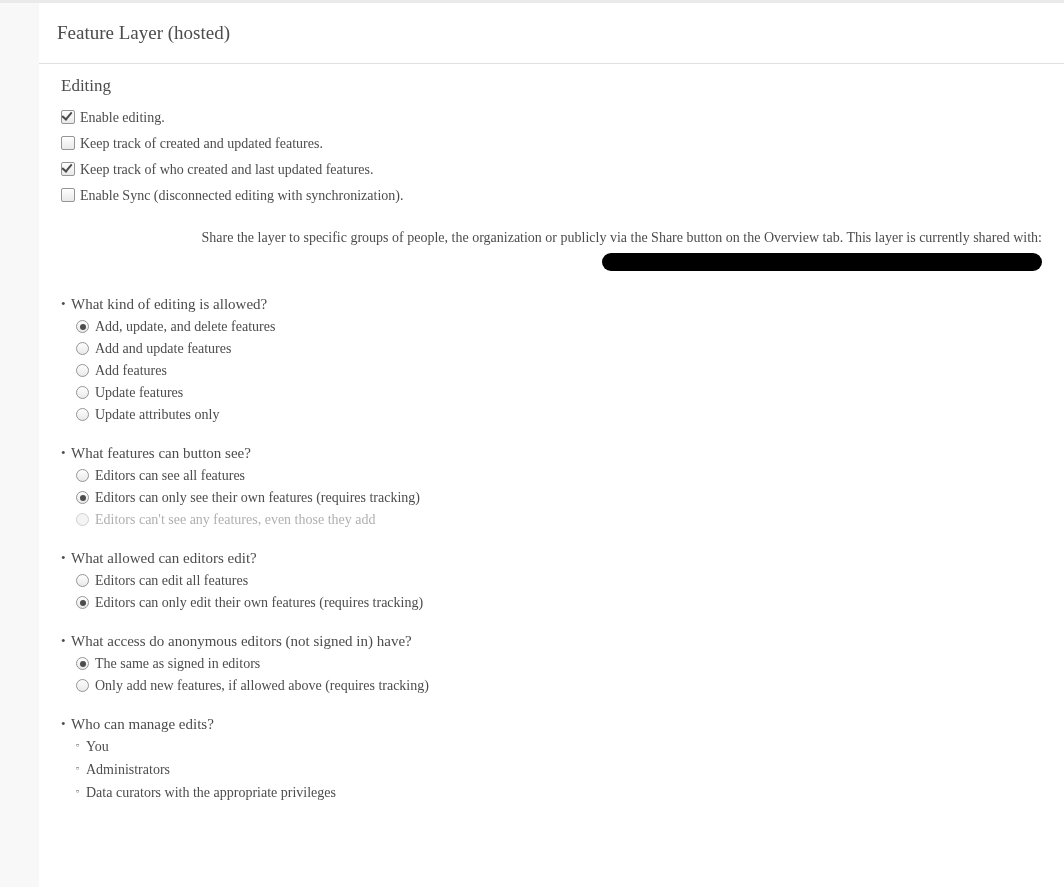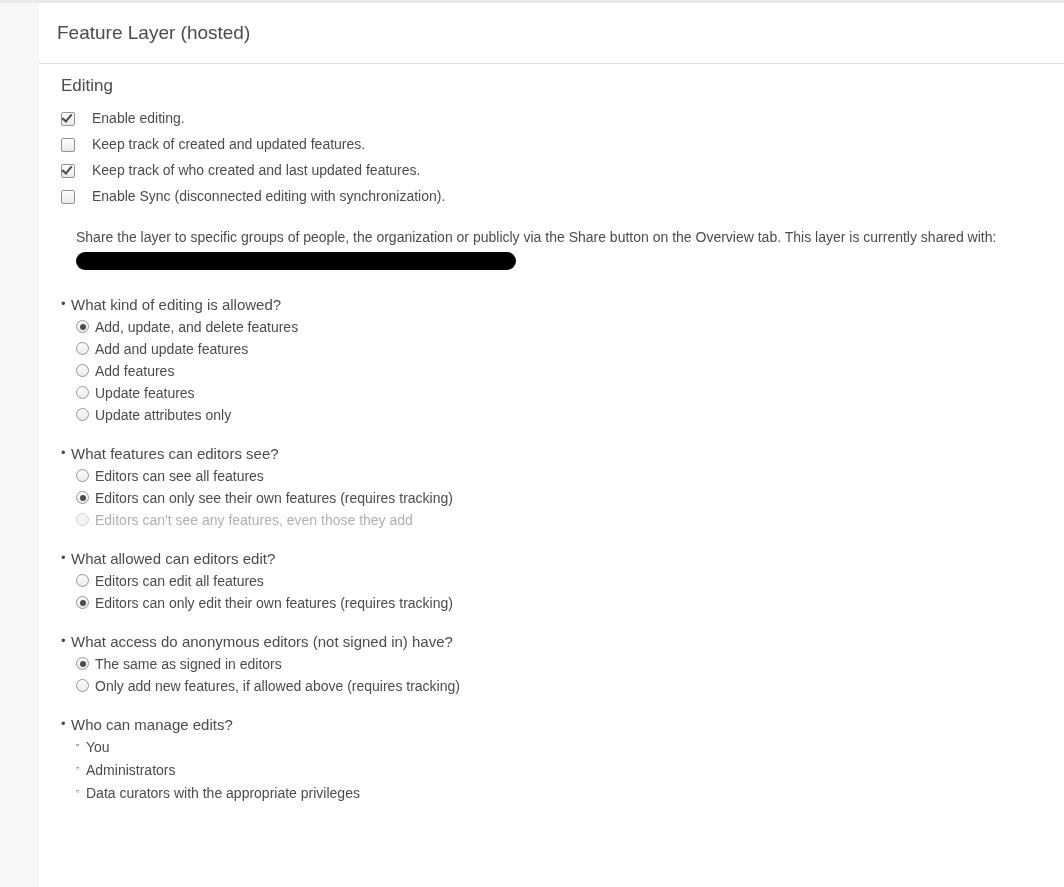--- a/index.html
+++ b/index.html
@@ -9,20 +9,21 @@
     font-family: "Avenir Next", "Segoe UI", Arial, sans-serif;
     font-size: 14px;
     color: #4c4c4c;
     background: #ffffff;
     overflow: hidden;
   }
   .page {
     width: 1064px;
     height: 887px;
     position: relative;
+    font-family: Liberation Serif, serif;
   }
   .left-gutter {
     position: absolute;
     left: 0; top: 0;
     width: 39px; height: 887px;
     background: #f8f8f8;
   }
   .top-border {
     position: absolute;
     left: 0; top: 0;
@@ -52,23 +53,22 @@
     padding: 24px 22px 20px 22px;
   }
   .section-heading {
     font-size: 17px;
     color: #4c4c4c;
     font-weight: 400;
     margin-bottom: 14px;
   }
   .checkbox-row {
     display: flex;
-    align-items: flex-end;
+    align-items: flex-start;
     margin-bottom: 10px;
-    gap: 12px;
   }
   .chk-box {
     width: 14px; height: 14px;
     border: 1px solid #959595;
     background: linear-gradient(#fefefe,#e9e9e9);
     border-radius: 2px;
     margin-right: 5px;
     position: relative;
     flex: 0 0 auto;
     cursor: pointer;
@@ -101,20 +101,21 @@
     position: absolute;
     left: 0; top: 0;
     font-size: 13px;
     color: #4c4c4c;
   }
   .q-body {
     padding-left: 15px;
     font-size: 14px;
     color: #4c4c4c;
     line-height: 1.7;
+    text-align: right;
   }
   .share-line {
     display: inline;
   }
   .redact {
     display: inline-block;
     width: 440px; height: 18px;
     background: #000000;
     border-radius: 9px;
     vertical-align: middle;
@@ -233,21 +234,21 @@
         <span class="radio-dot"></span>
         <span class="radio-label">Update features</span>
       </div>
       <div class="radio-row">
         <span class="radio-dot"></span>
         <span class="radio-label">Update attributes only</span>
       </div>
     </div>
 
     <div class="question-block">
-      <div class="q-heading">What features can editors see?</div>
+      <div class="q-heading">What features can button see?</div>
       <div class="radio-row">
         <span class="radio-dot"></span>
         <span class="radio-label">Editors can see all features</span>
       </div>
       <div class="radio-row">
         <span class="radio-dot selected"></span>
         <span class="radio-label">Editors can only see their own features (requires tracking)</span>
       </div>
       <div class="radio-row disabled">
         <span class="radio-dot"></span>

